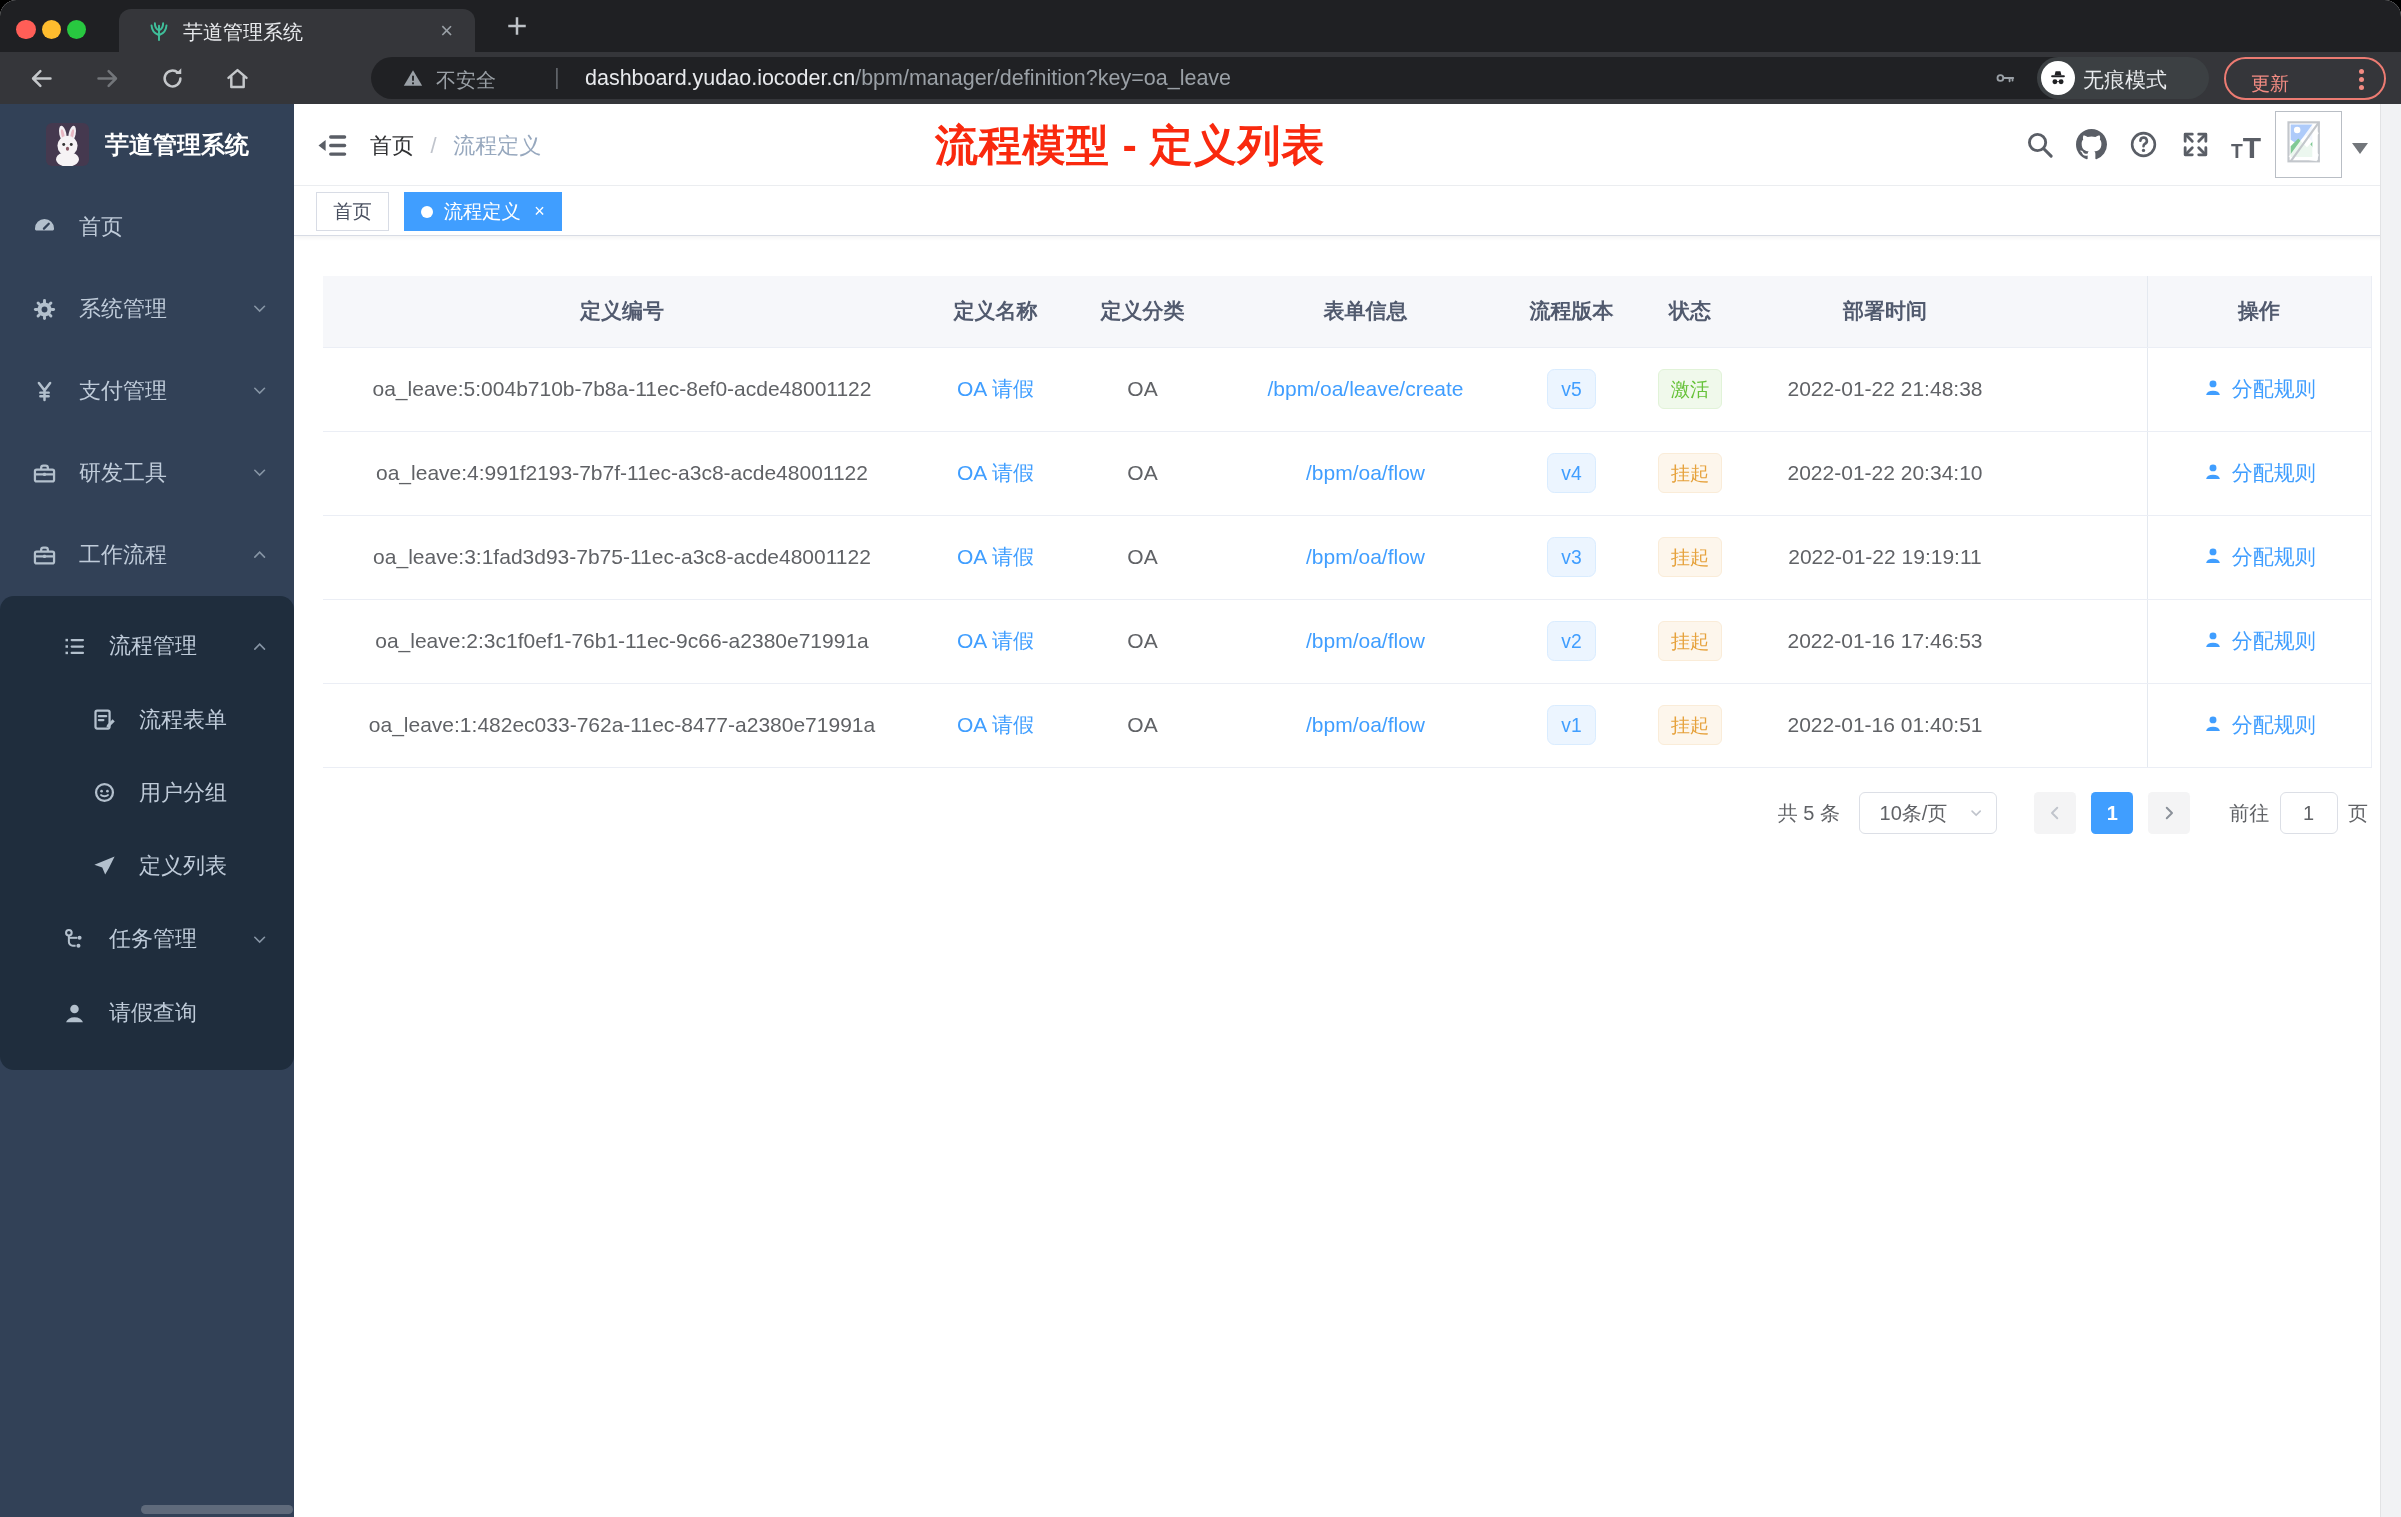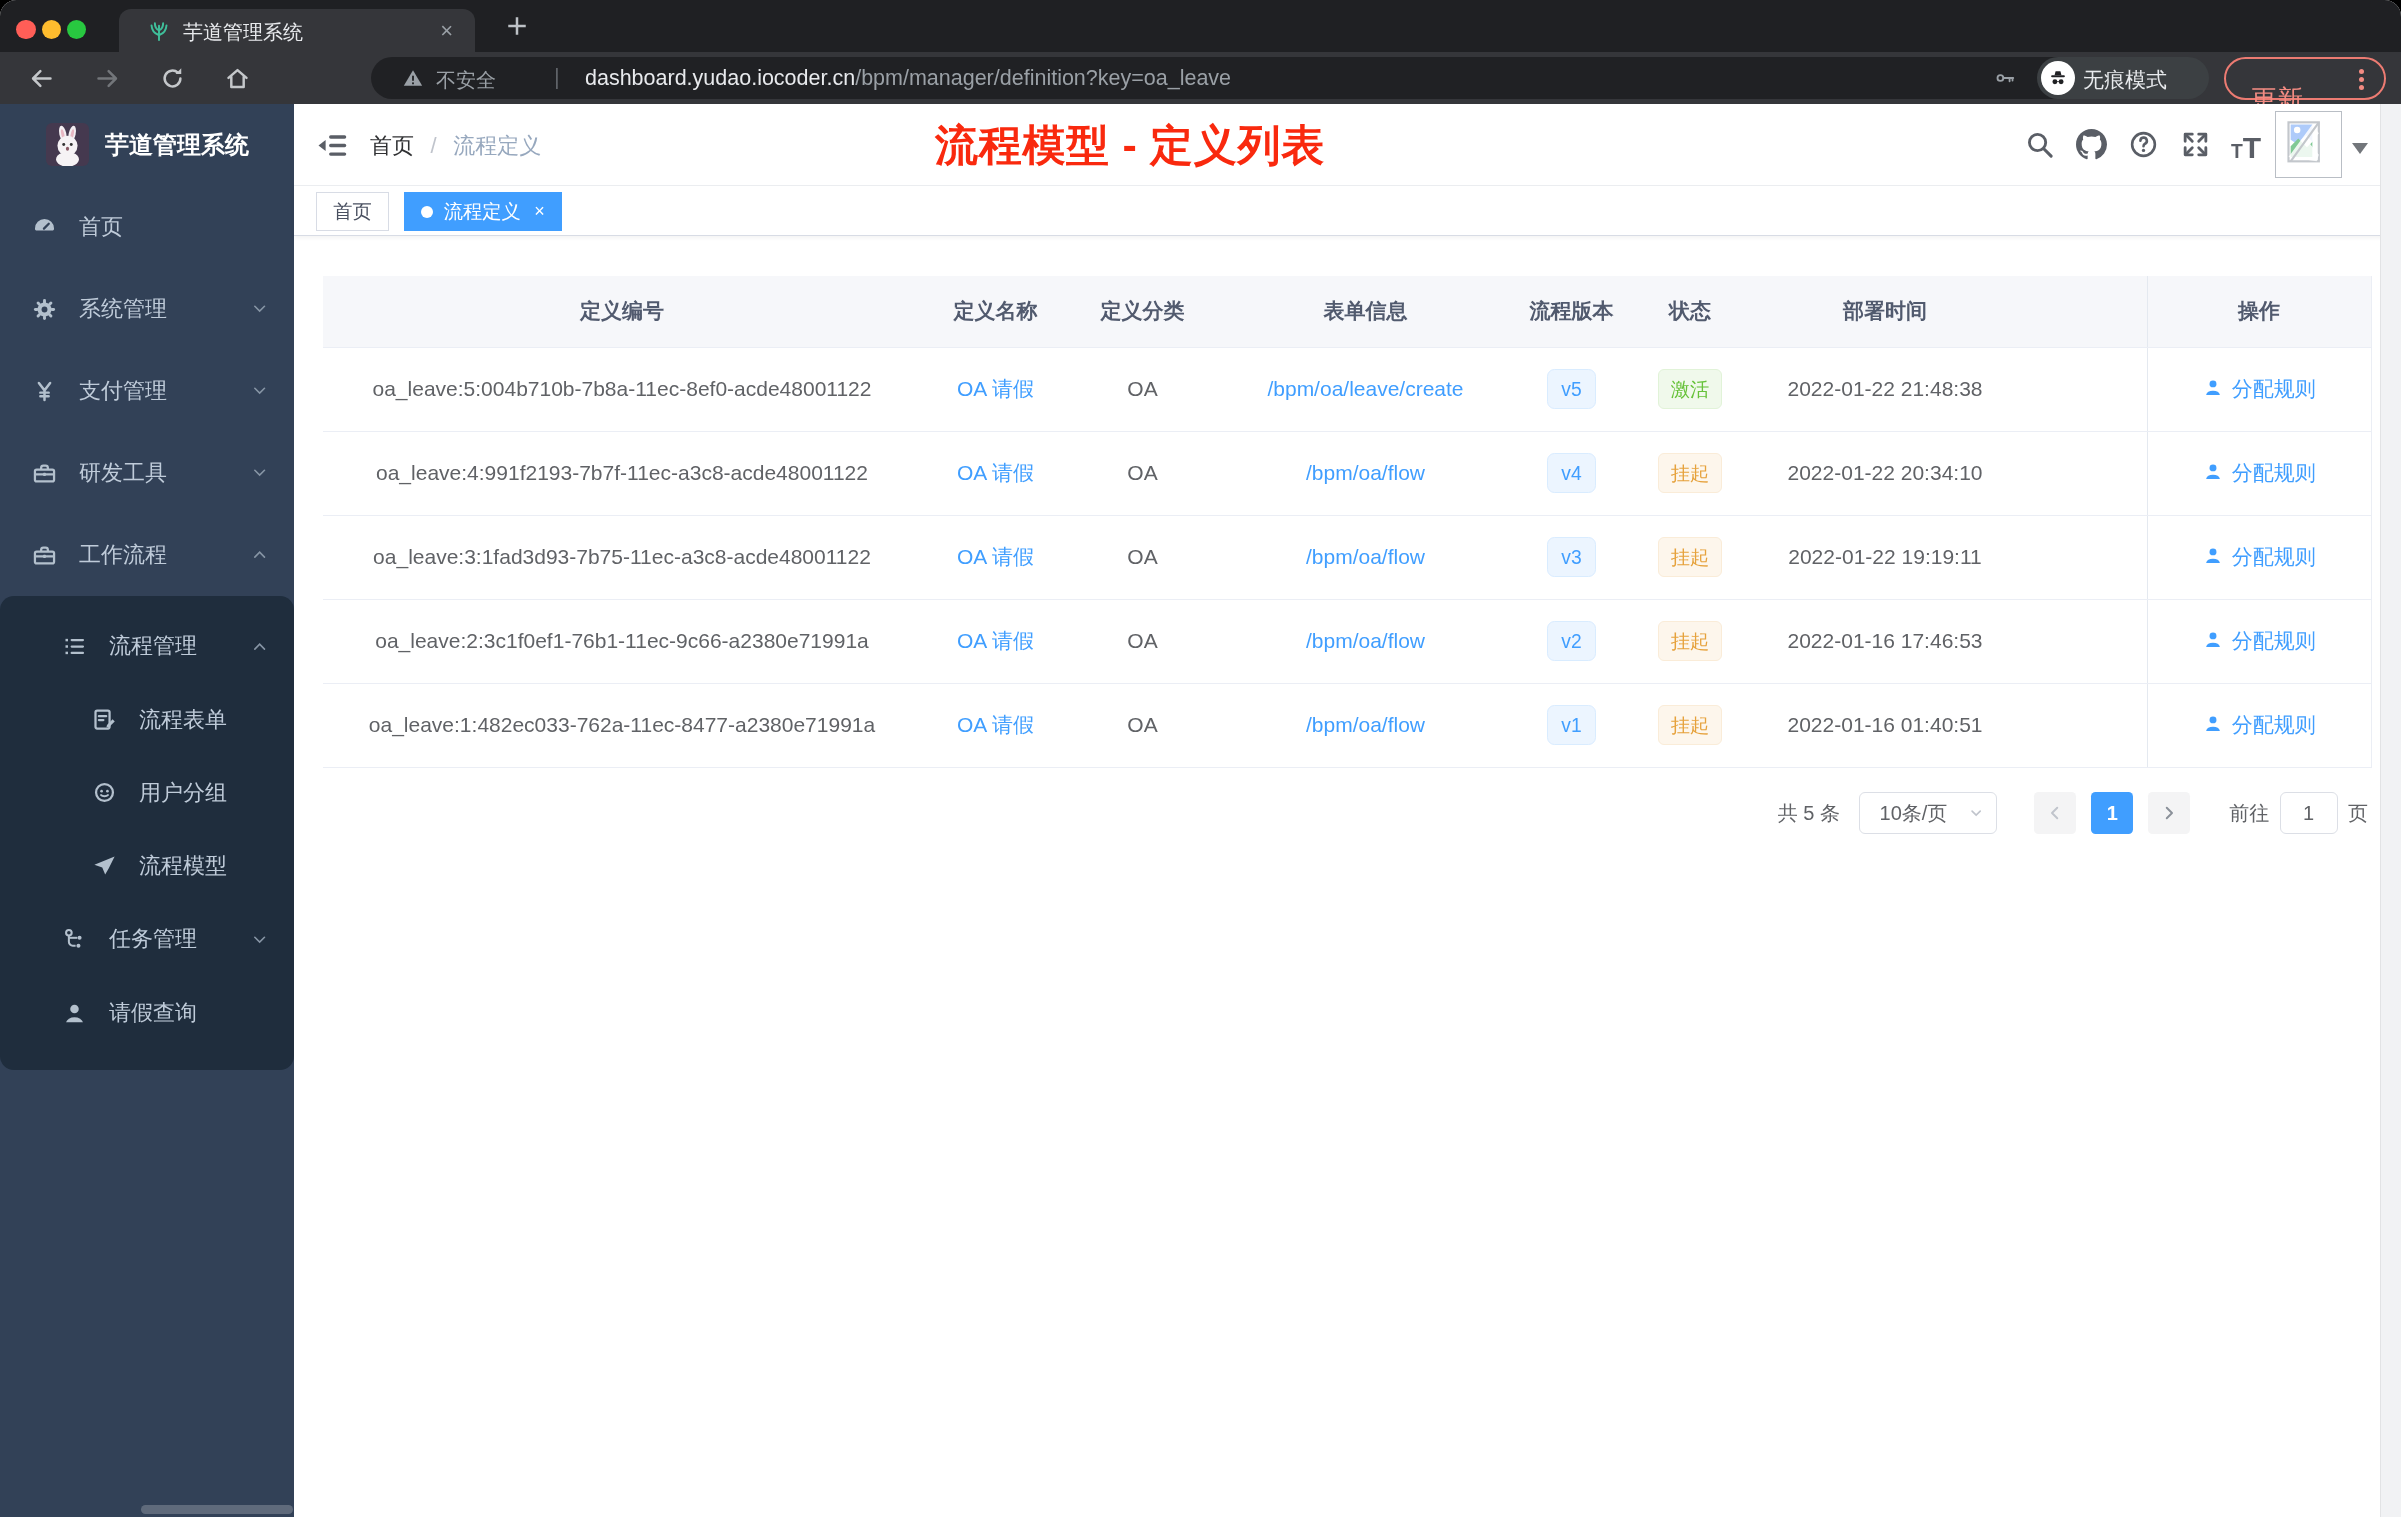--- a/index.html
+++ b/index.html
@@ -24,21 +24,21 @@
   .url-sep { position:absolute; left:183px; top:6.7px; font-size:22px; color:#5f6368; }
   .url-text { position:absolute; left:214px; top:9px; font-size:21.5px; white-space:nowrap; }
   .url-domain { color:#e8eaed; } .url-path { color:#9aa0a6; }
   .key-ic { position:absolute; right:92px; top:9.7px; width:22px; height:22px; color:#9aa0a6; }
   .star-ic { position:absolute; right:36px; top:9px; width:24px; height:24px; color:#9aa0a6; }
   .incog-pill { position:absolute; right:192px; top:5.2px; width:172px; height:42px; border-radius:21px; background:#3c4043; }
   .incog-circle { position:absolute; left:3.7px; top:3.7px; width:34px; height:34px; border-radius:50%; background:#fff; }
   .incog-glyph { position:absolute; left:6px; top:6px; width:22px; height:22px; }
   .incog-label { position:absolute; left:46px; top:9px; font-size:21px; color:#e8eaed; }
   .update-btn { position:absolute; right:15px; top:4.5px; width:162px; height:43px; border:2.2px solid #ec7b72; border-radius:21.5px; color:#f28b82; }
-  .update-label { position:absolute; left:25px; top:23px; font-size:26px; }
+  .update-label { position:absolute; left:25px; top:12px; font-size:19px; }
   .kebab { position:absolute; right:19.3px; top:7.4px; width:6px; }
   .kebab i { display:block; width:5.2px; height:5.2px; border-radius:50%; background:#f28b82; margin:3px 0; }
 
   
   .app { position:absolute; left:0; top:104px; right:0; bottom:0; background:#fff; }
   .page-scroll { position:absolute; top:0; right:0; bottom:0; width:21px; background:#f1f2f4; border-left:0.7px solid #e2e3e5; }
 
   
   .sidebar { position:absolute; left:0; top:0; bottom:0; width:294px; background:#324157; overflow:hidden; }
   .logo-row { position:relative; height:82px; }
@@ -306,21 +306,21 @@
               <circle cx="14.6" cy="10.8" r="1.2" fill="currentColor"></circle>
               <path d="M9 14.3c1.2 1.3 4.8 1.3 6 0" stroke="currentColor" stroke-width="1.8" fill="none" stroke-linecap="round"></path>
             </svg>
             <span class="mi-label">用户分组</span>
           </div>
 
           <div class="mi lvl2">
             <svg class="mi-ic" viewBox="0 0 24 24">
               <path d="M21 4L3 11.3l7 2.4L12.6 20l3.1-5.4L21 4z" fill="currentColor"></path>
             </svg>
-            <span class="mi-label">流程模型</span>
+            <span class="mi-label">定义列表</span>
           </div>
 
           <div class="mi lvl1">
             <svg class="mi-ic" viewBox="0 0 24 24">
               <circle cx="7" cy="6" r="2.5" stroke="currentColor" stroke-width="1.8" fill="none"></circle>
               <path d="M7 8.5V14a3.5 3.5 0 0 0 3.5 3.5h2.5" stroke="currentColor" stroke-width="1.8" fill="none"></path>
               <circle cx="15.5" cy="17.5" r="1.8" fill="currentColor"></circle>
               <circle cx="16.5" cy="10.5" r="1.8" fill="currentColor"></circle>
               <path d="M7 10.5h7.5" stroke="currentColor" stroke-width="1.8" fill="none"></path>
             </svg>

